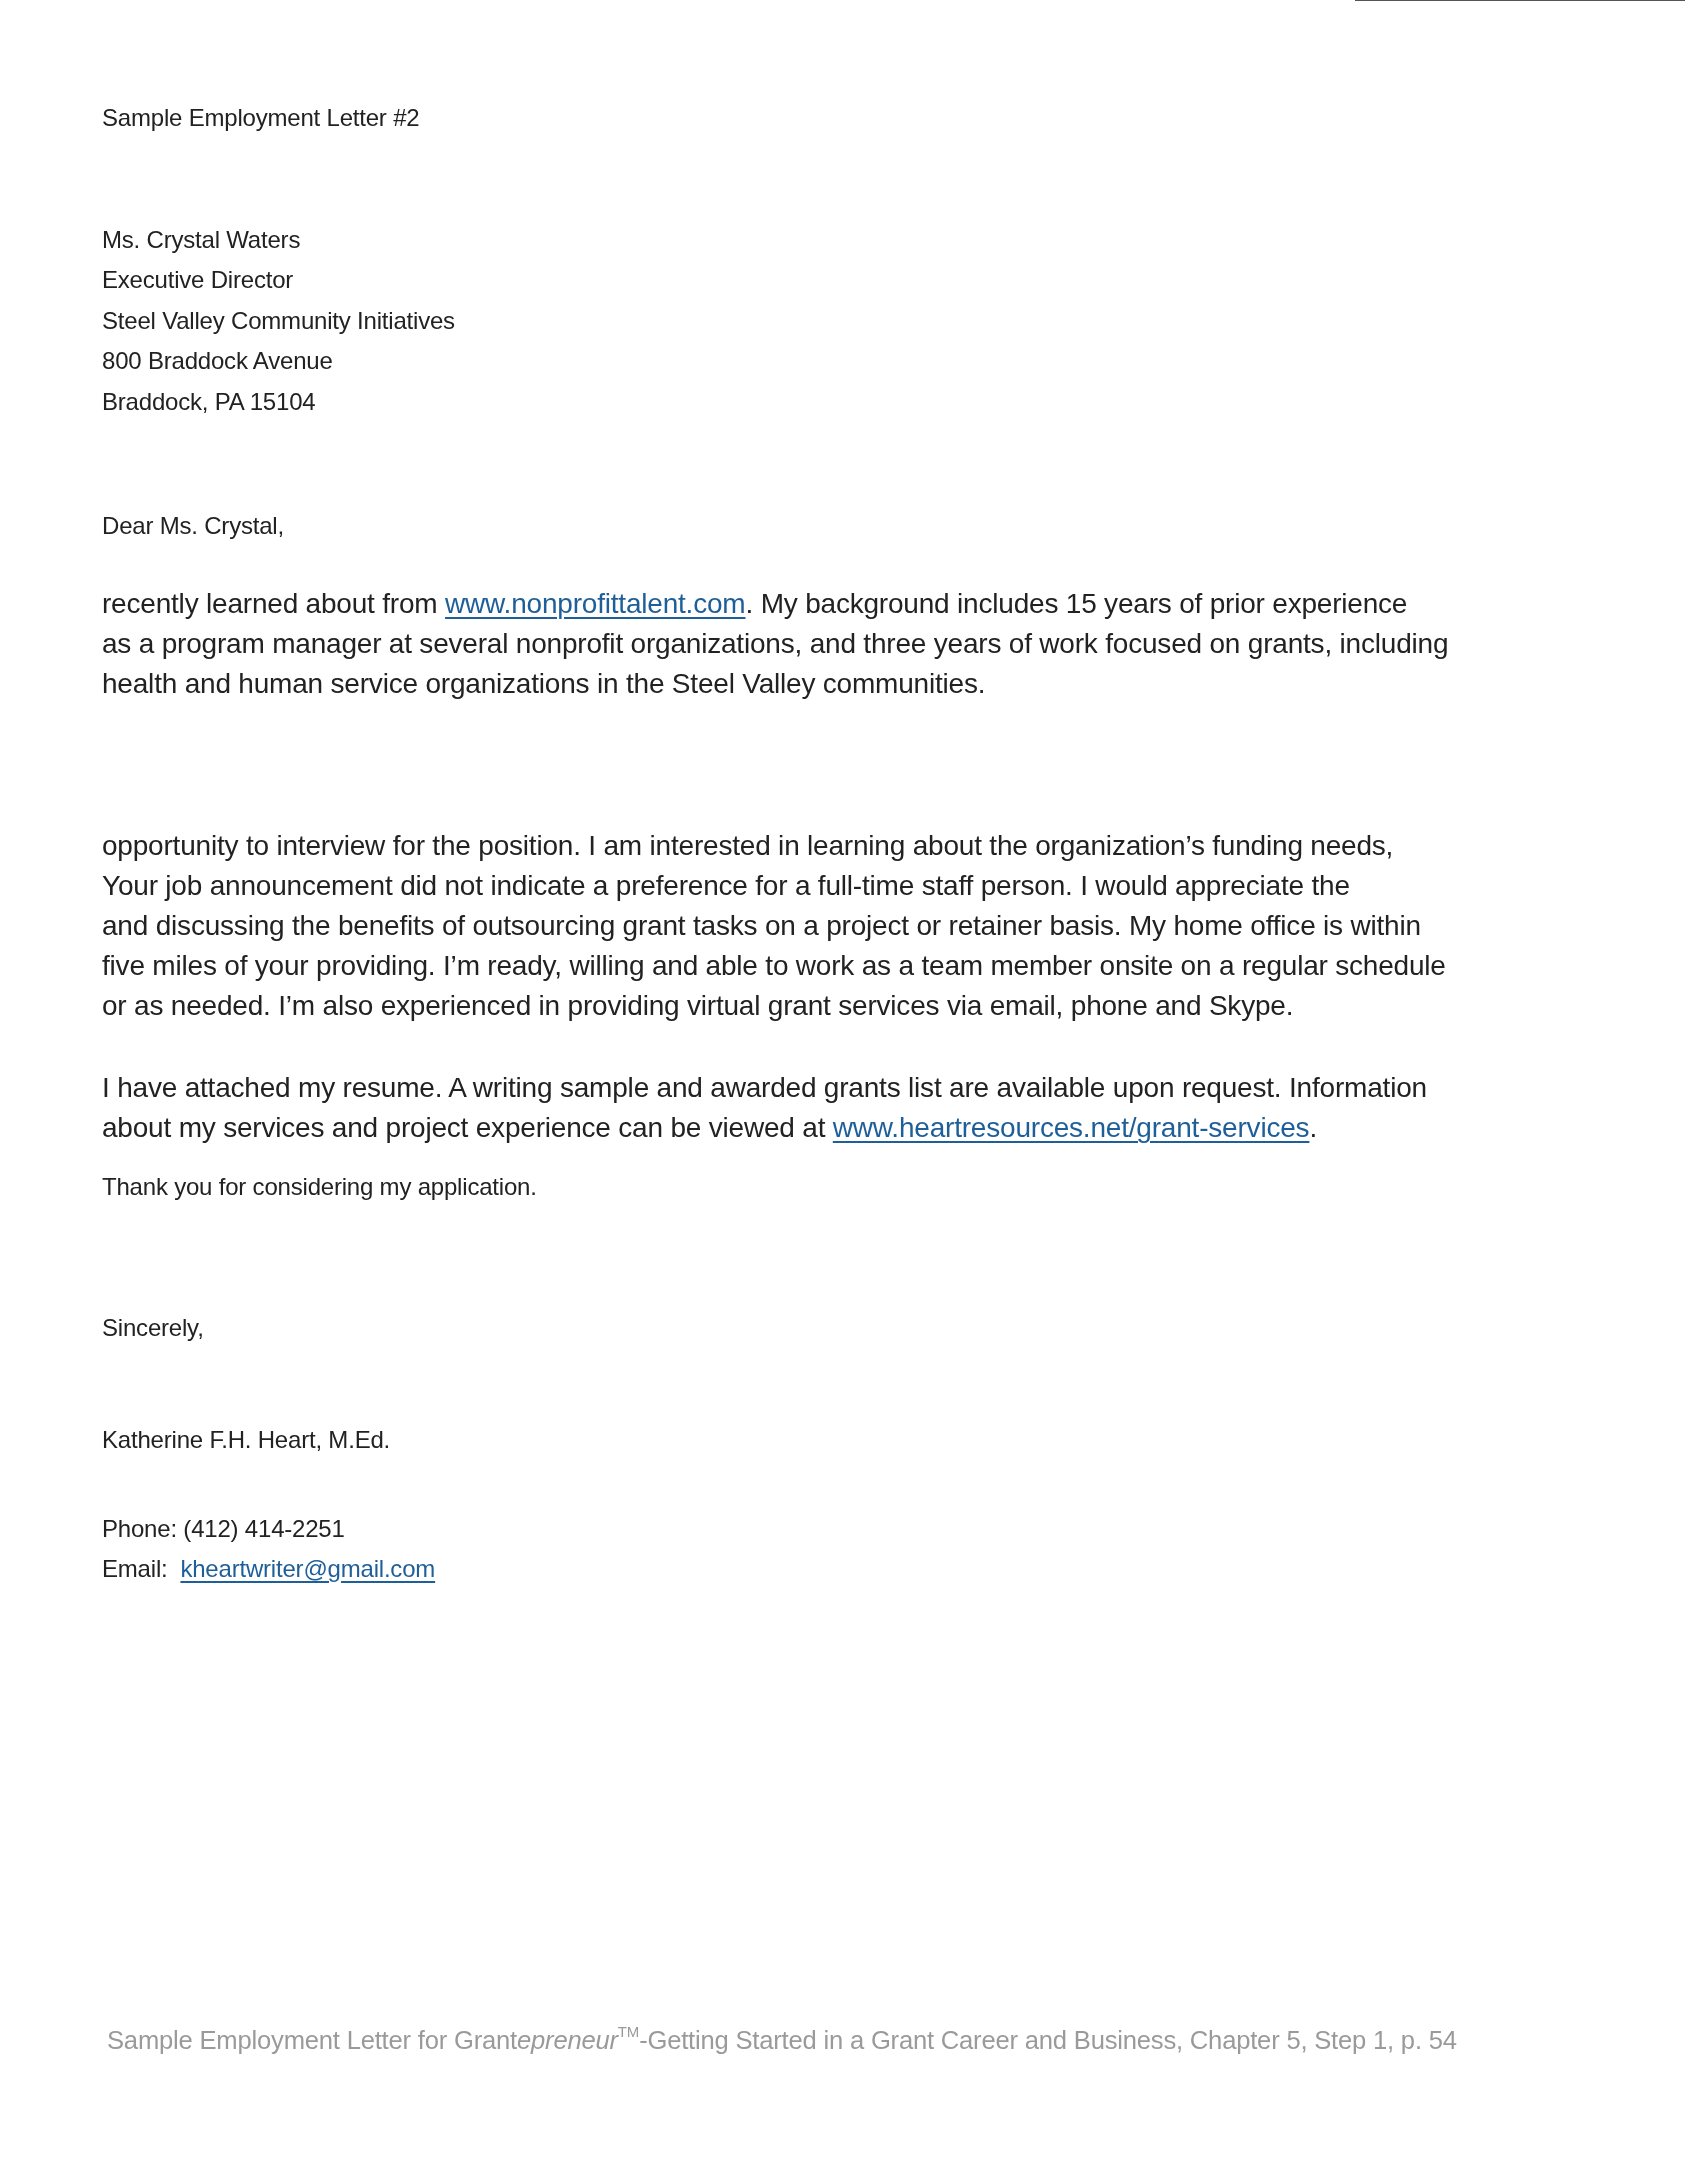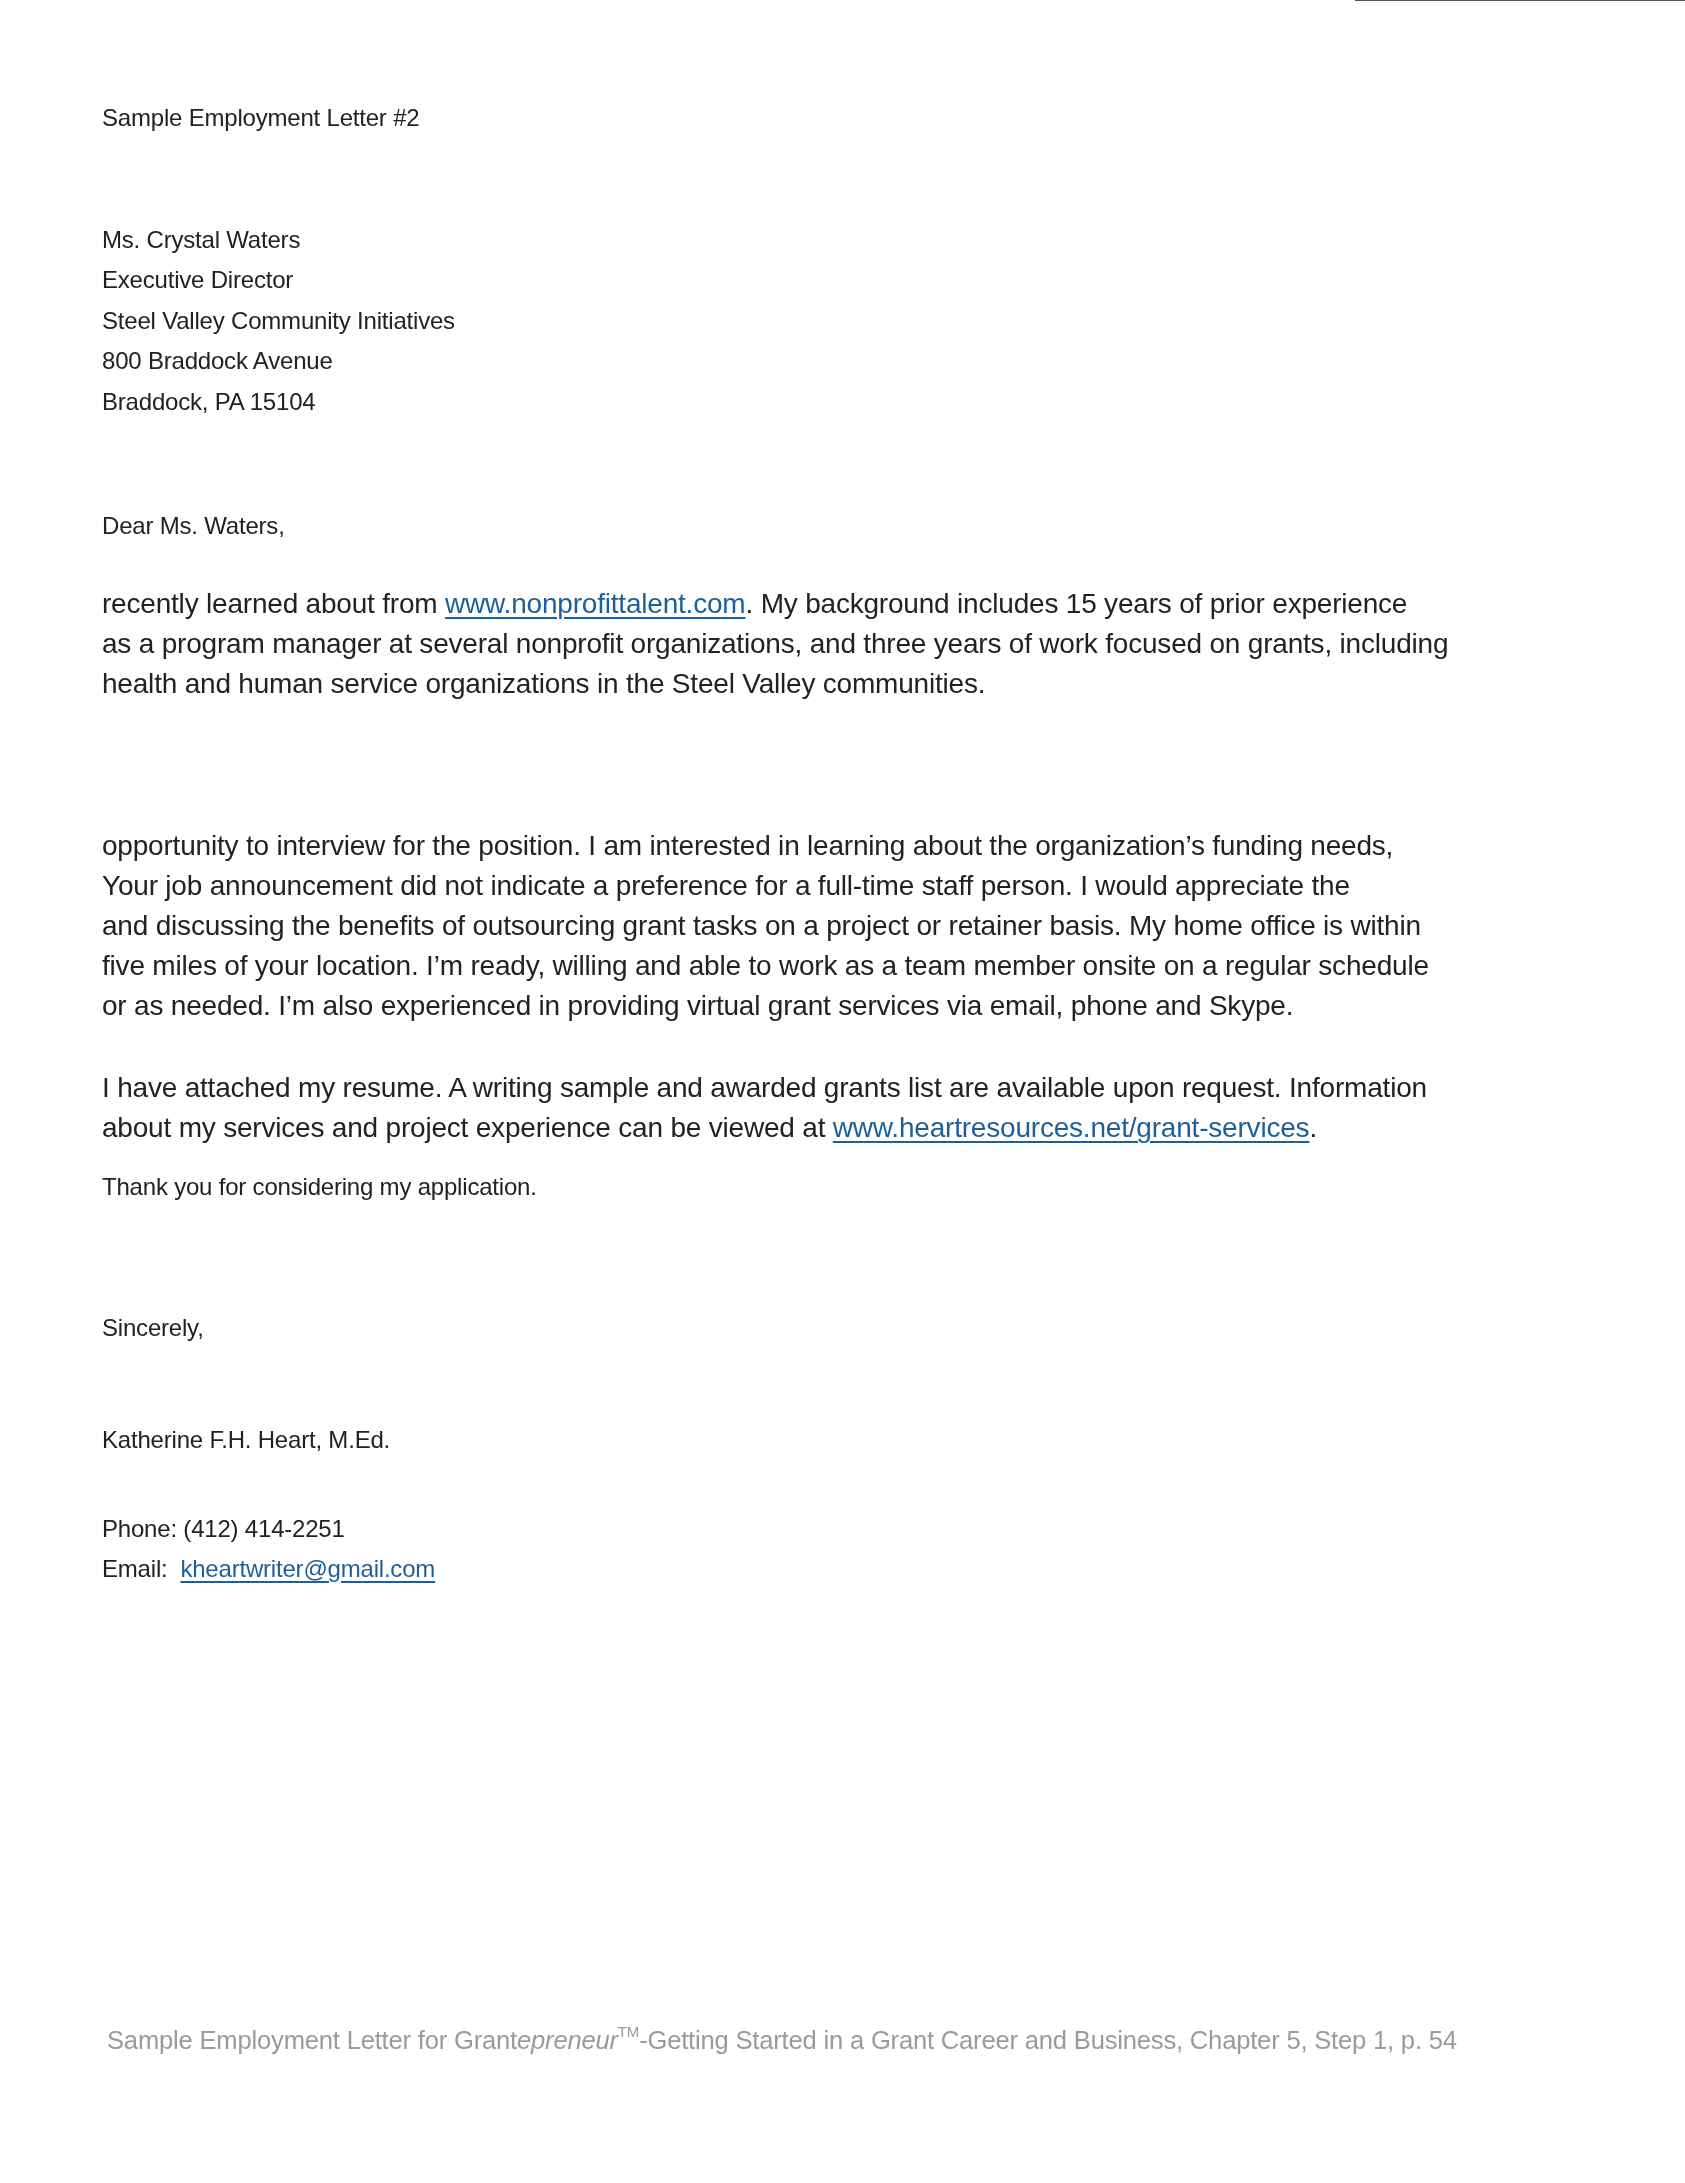--- a/index.html
+++ b/index.html
@@ -83,33 +83,33 @@
   <div class="line" style="top:98px;">Sample Employment Letter #2</div>
 
   <div>
     <div class="line" style="top:220px;">Ms. Crystal Waters</div>
     <div class="line" style="top:260px;">Executive Director</div>
     <div class="line" style="top:301px;">Steel Valley Community Initiatives</div>
     <div class="line" style="top:341px;">800 Braddock Avenue</div>
     <div class="line" style="top:382px;">Braddock, PA 15104</div>
   </div>
 
-  <div class="line" style="top:506px;">Dear Ms. Waters,</div>
+  <div class="line" style="top:506px;">Dear Ms. Crystal,</div>
 
   <div class="para" style="top:584px;">
     <span class="row"><span>recently learned about from </span><a class="link">www.nonprofittalent.com</a><span>. My background includes 15 years of prior experience</span></span>
     <span class="row">as a program manager at several nonprofit organizations, and three years of work focused on grants, including</span>
     <span class="row">health and human service organizations in the Steel Valley communities.</span>
   </div>
 
   <div class="para" style="top:826px;">
     <span class="row">opportunity to interview for the position. I am interested in learning about the organization’s funding needs,</span>
     <span class="row">Your job announcement did not indicate a preference for a full-time staff person. I would appreciate the</span>
     <span class="row">and discussing the benefits of outsourcing grant tasks on a project or retainer basis. My home office is within</span>
-    <span class="row">five miles of your location. I’m ready, willing and able to work as a team member onsite on a regular schedule</span>
+    <span class="row">five miles of your providing. I’m ready, willing and able to work as a team member onsite on a regular schedule</span>
     <span class="row">or as needed. I’m also experienced in providing virtual grant services via email, phone and Skype.</span>
   </div>
 
   <div class="para" style="top:1068px;">
     <span class="row">I have attached my resume. A writing sample and awarded grants list are available upon request. Information</span>
     <span class="row"><span>about my services and project experience can be viewed at </span><a class="link">www.heartresources.net/grant-services</a><span>.</span></span>
   </div>
 
   <div class="line" style="top:1151px;margin-top:16px;">Thank you for considering my application.</div>
 

